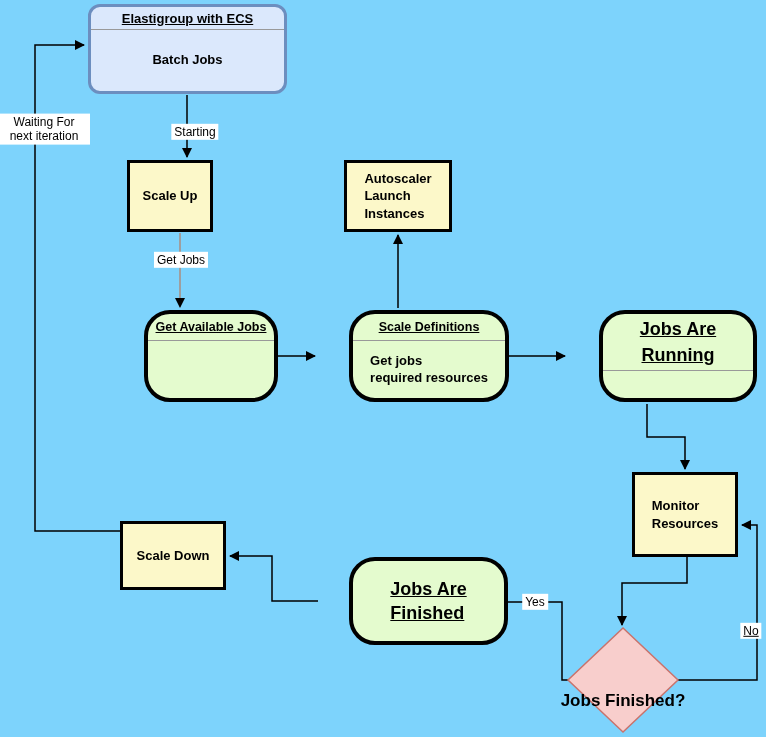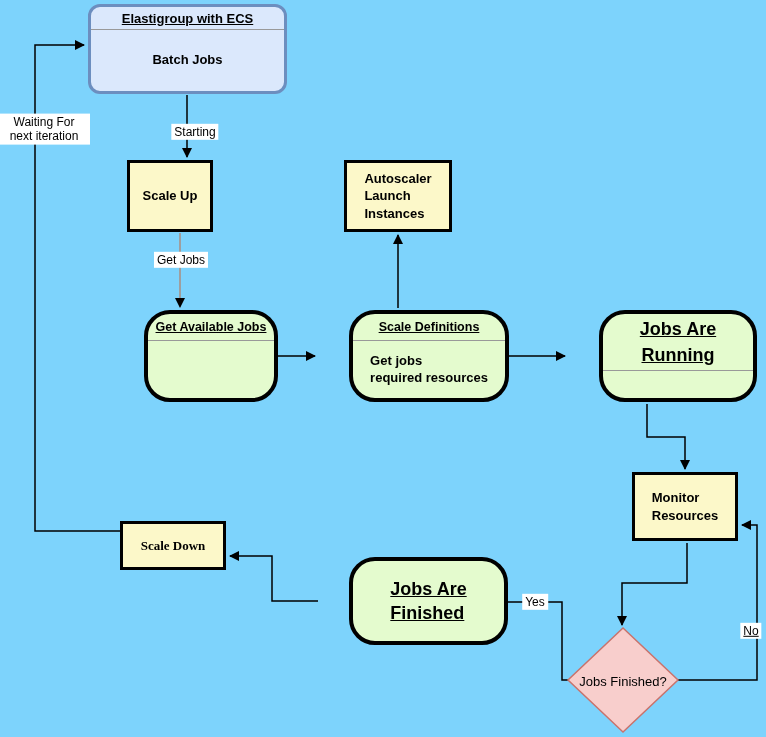--- a/index.html
+++ b/index.html
@@ -19,36 +19,36 @@
        font-weight:bold;font-size:13px;text-align:left;white-space:pre-line;line-height:1.3;}
   .big{font-size:18px;line-height:1.45;}
   .center-label{display:flex;align-items:center;justify-content:center;height:100%;
        font-weight:bold;font-size:13px;text-align:left;white-space:pre-line;line-height:1.35;}
   .edge-label{
     position:absolute;z-index:3;background:#ffffff;font-size:12px;font-weight:normal;
     padding:1px 3px;white-space:pre-line;text-align:center;line-height:1.2;
     transform:translate(-50%,-50%);
   }
   .diamond-label{
-    position:absolute;z-index:3;font-size:13px;font-weight:normal;background:transparent;
-    transform:translate(-50%,-50%);white-space:nowrap;
+    position:absolute;z-index:3;font-size:17px;font-weight:bold;background:transparent;
+    transform:translate(-50%,-50%);white-space:nowrap;margin-top:20px;
   }
   
   #n-elastigroup{left:88px;top:4px;width:199px;height:90px;}
   #n-elastigroup .hdr{height:22px;}
   #n-scale-up{left:127px;top:160px;width:86px;height:72px;}
   #n-autoscaler{left:344px;top:160px;width:108px;height:72px;}
   #n-gaj{left:113px;top:310px;width:134px;height:92px;}
   #n-gaj .hdr,#n-jd .hdr{height:26px;font-size:12.5px;}
   #n-jd{left:318px;top:310px;width:160px;height:92px;}
   #n-jar{left:568px;top:310px;width:158px;height:92px;}
   #n-jar .hdr{height:56px;}
-  #n-monitor{left:632px;top:472px;width:106px;height:69px;}
+  #n-monitor{left:632px;top:472px;width:106px;height:85px;}
   #n-jaf{left:318px;top:557px;width:159px;height:88px;}
-  #n-scale-down{left:120px;top:521px;width:106px;height:49px;font-family:Liberation Serif, serif;}
+  #n-scale-down{left:120px;top:521px;width:106px;height:69px;}
   
   #l-starting{left:195px;top:132px;}
   #l-getlist{left:181px;top:260px;}
   #l-yes{left:535px;top:602px;}
   #l-no{left:751px;top:631px;text-decoration:underline;}
   #l-waiting{left:44px;top:129px;width:86px;transform:translate(-50%,-50%);}
   #l-decision{left:623px;top:681px;}
 </style>
 </head>
 <body>

